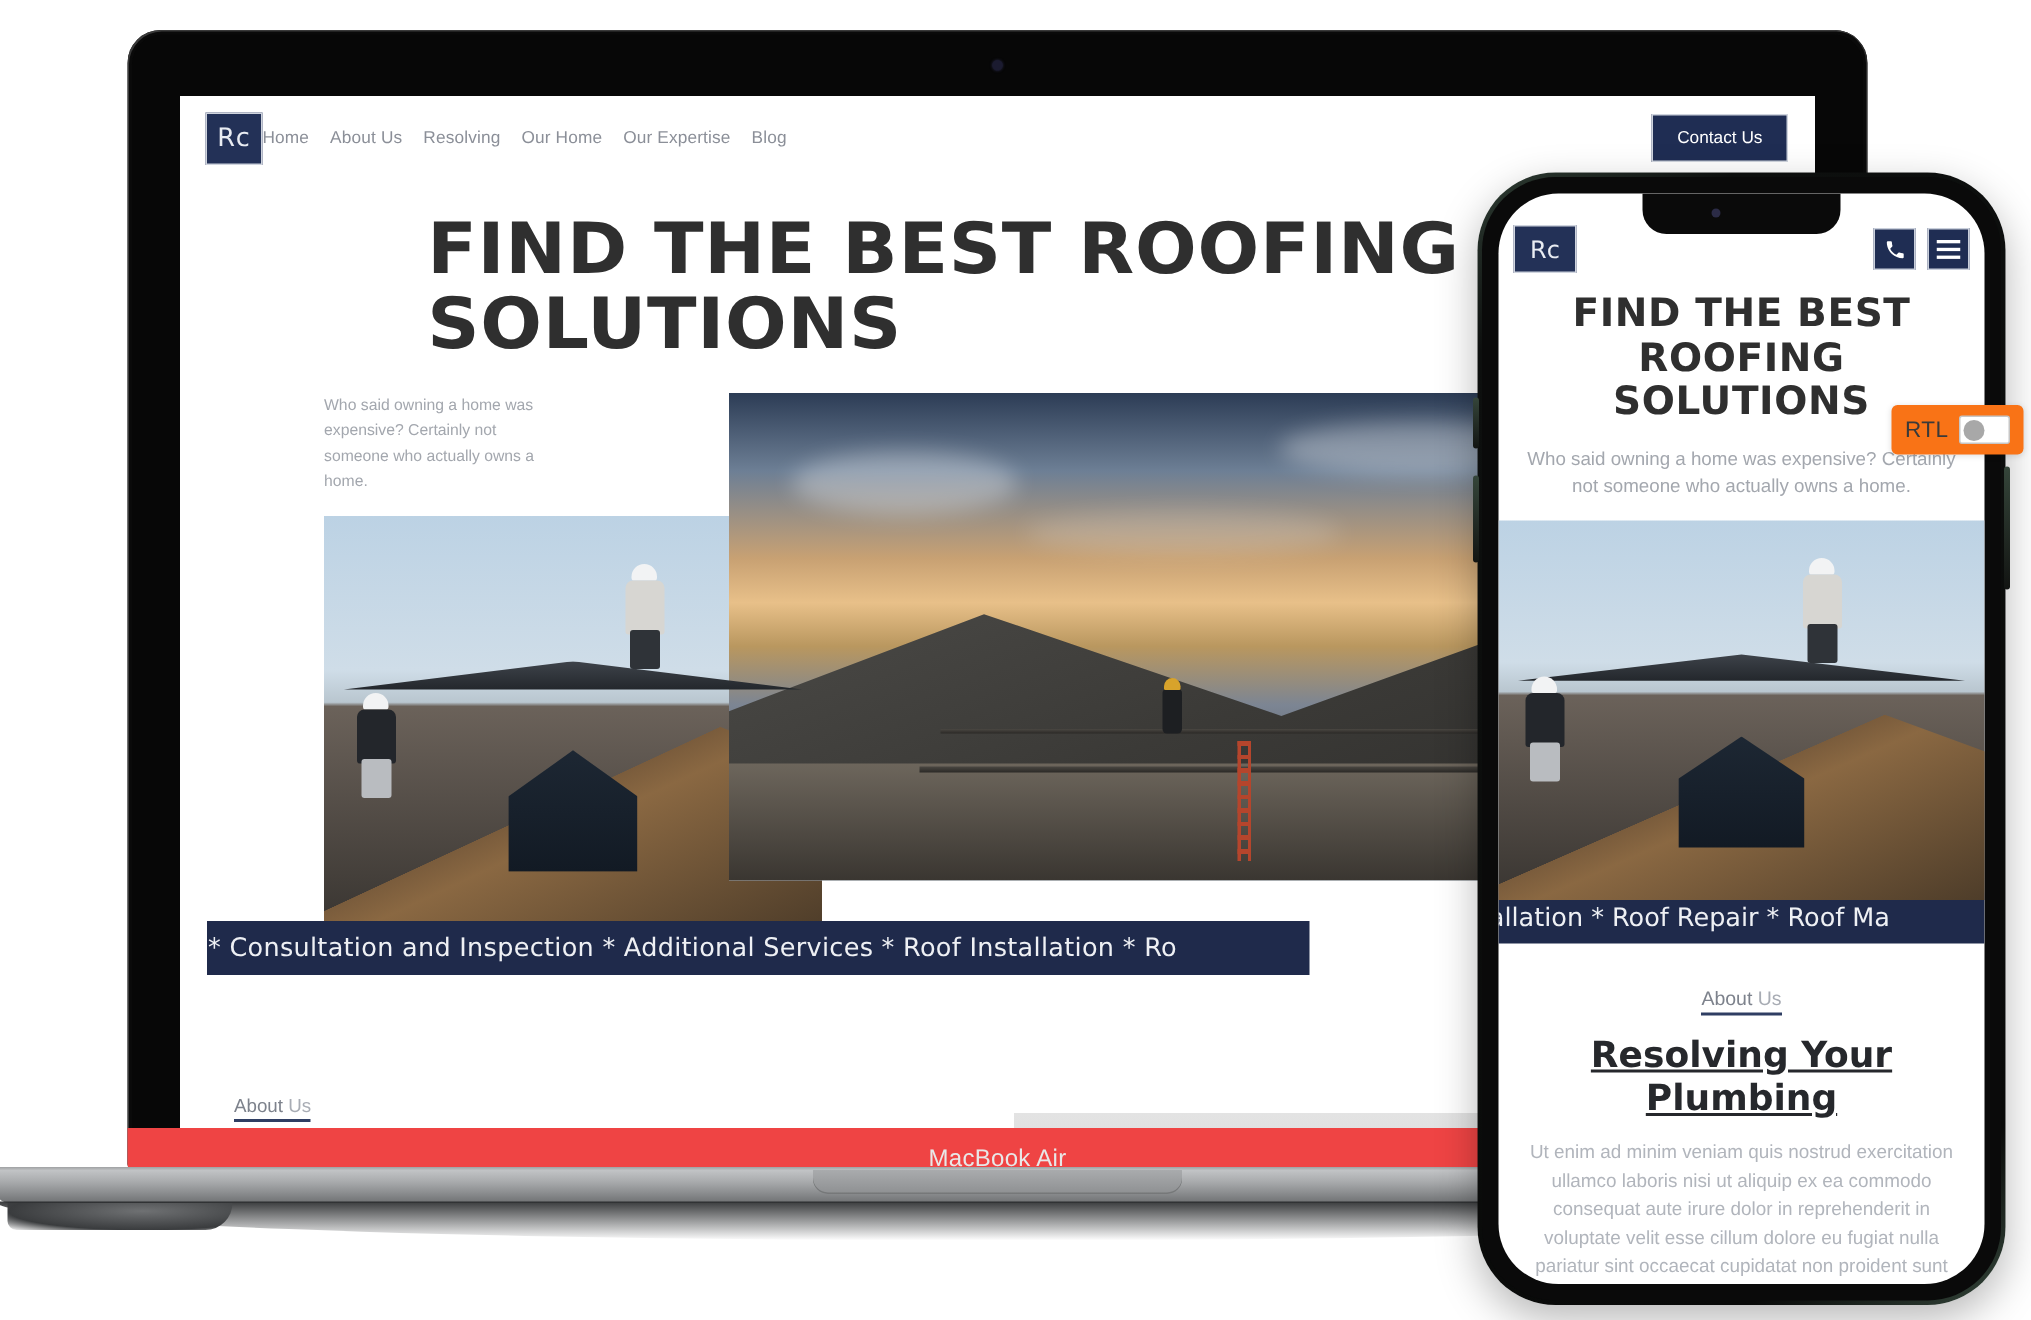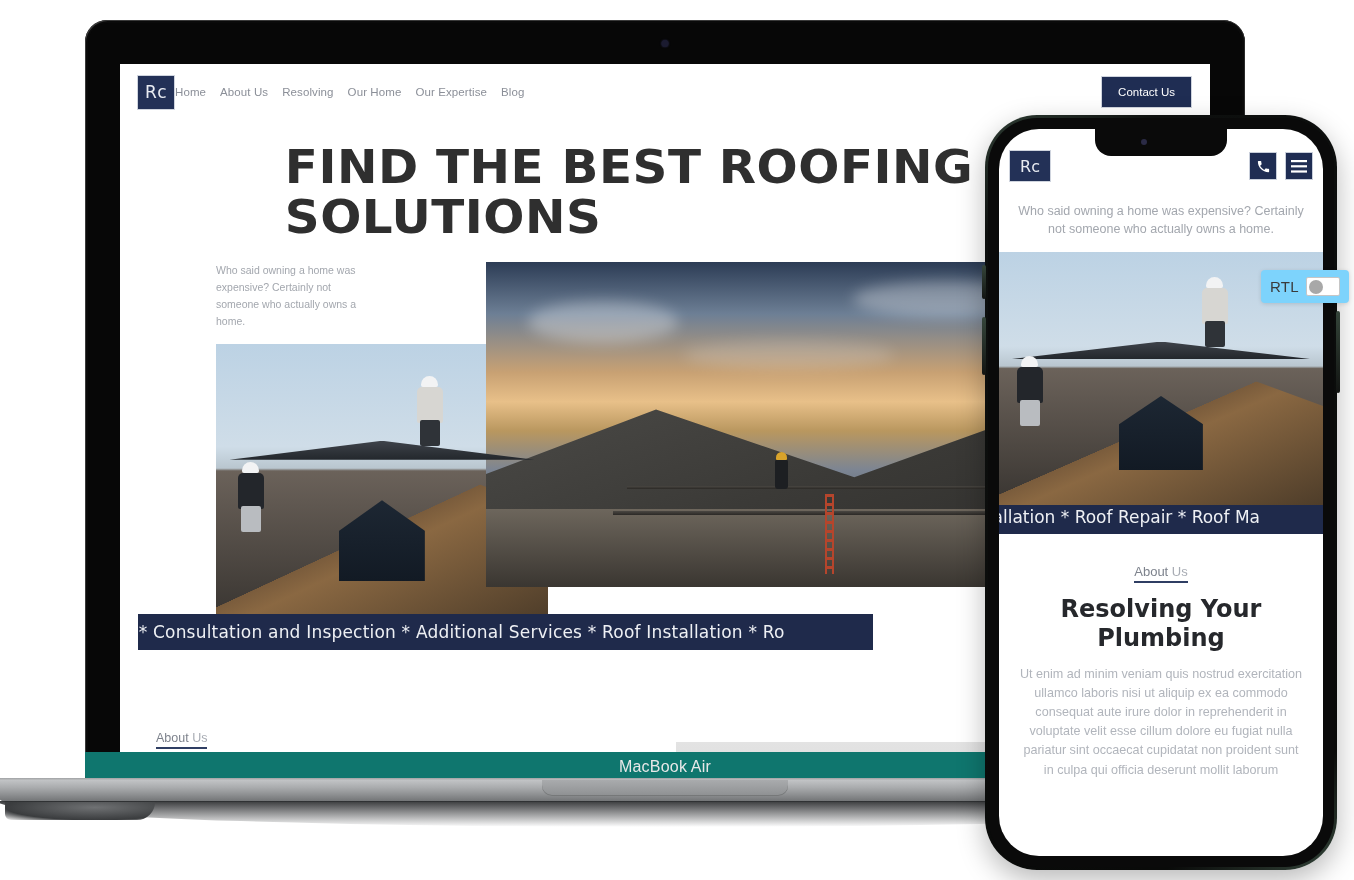--- a/index.html
+++ b/index.html
@@ -28,22 +28,22 @@
     width: 7px; height: 7px; border-radius: 50%;
     background: #1b1b30;
     box-shadow: 0 0 2px #2a2a4a;
   }
   .screen {
     position: absolute; left: 35px; top: 44px; width: 1090px; height: 696px;
     background: #ffffff; overflow: hidden;
   }
   .bottom-bezel {
     position: absolute; left: 0; bottom: 0; width: 1160px; height: 30px;
-    background: #0f766e; border-radius: 0 0 6px 6px;
-    display: flex; align-items: center; justify-content: center;
+    background: #ef4444; border-radius: 0 0 6px 6px;
+    display: flex; align-items: flex-end; justify-content: center;
   }
   .bottom-bezel .mbtext {
     color: #e8e8e8; font-size: 16px; letter-spacing: .2px;
     font-family: "Liberation Sans", sans-serif;
   }
   .base {
     position: absolute; left: -88px; top: 760px; width: 1336px; height: 22px;
     background: linear-gradient(180deg,#c2c4c6 0%, #a9abad 35%, #8f9193 65%, #6f7173 100%);
     border-radius: 3px 3px 9px 9px;
   }
@@ -302,30 +302,30 @@
     font-family:"DejaVu Sans", sans-serif; margin-left: -22px;
   }
   .ph-about { text-align:center; padding: 28px 18px 0 18px; }
   .ph-kicker {
     font-size: 13px; color:#7d828c; display:inline-block;
     border-bottom: 2px solid #2f3e63; padding-bottom: 2px;
   }
   .ph-kicker .lite { color:#a8acb4; }
   .ph-h2 {
     font-family:"DejaVu Sans", sans-serif; font-weight:700;
-    font-size: 24px; line-height:1.2; color:#26282c; margin-top: 12px;
+    font-size: 24px; line-height:1.2; color:#26282c; margin-top: 12px; text-decoration: underline;
   }
   .ph-body {
     color:#b1b5bc; font-size: 12.6px; line-height:1.52; margin-top: 12px;
   }
 
   
   .rtl-widget {
     position:absolute; left: 1261px; top: 270px; z-index: 90;
-    background:#7dd3fc; border-radius: 4px;
+    background:#f97316; border-radius: 4px;
     padding: 7px 9px; display:flex; align-items:center; gap: 7px;
     box-shadow: 0 1px 4px rgba(0,0,0,.13);
   }
   .rtl-label {
     font-size: 15px; color:#3a3a3a; font-family:"Liberation Sans", sans-serif;
     letter-spacing:.3px;
   }
   .rtl-switch {
     width: 34px; height: 19px; background:#fff; border:1px solid #c6c6c6;
     border-radius: 2px; position:relative; cursor:pointer;
@@ -462,20 +462,24 @@
           <span>
             <svg width="16" height="13" viewBox="0 0 16 13">
               <rect x="0" y="0" width="16" height="2.2" fill="#fff"></rect>
               <rect x="0" y="5.2" width="16" height="2.2" fill="#fff"></rect>
               <rect x="0" y="10.4" width="16" height="2.2" fill="#fff"></rect>
             </svg>
           </span>
         </div>
       </div>
 
+      <div class="ph-title">
+        <div>FIND THE BEST</div>
+        <div>ROOFING SOLUTIONS</div>
+      </div>
 
       <div class="ph-sub">Who said owning a home was expensive? Certainly not someone who actually owns a home.</div>
 
       <div class="ph-photo">
         <div class="roof-a">
           <div class="ridge"></div>
           <div class="gable"></div>
           <div class="w1" style="left:62%;top:10%;">
             <div class="helmet"></div>
             <div class="body"></div>

